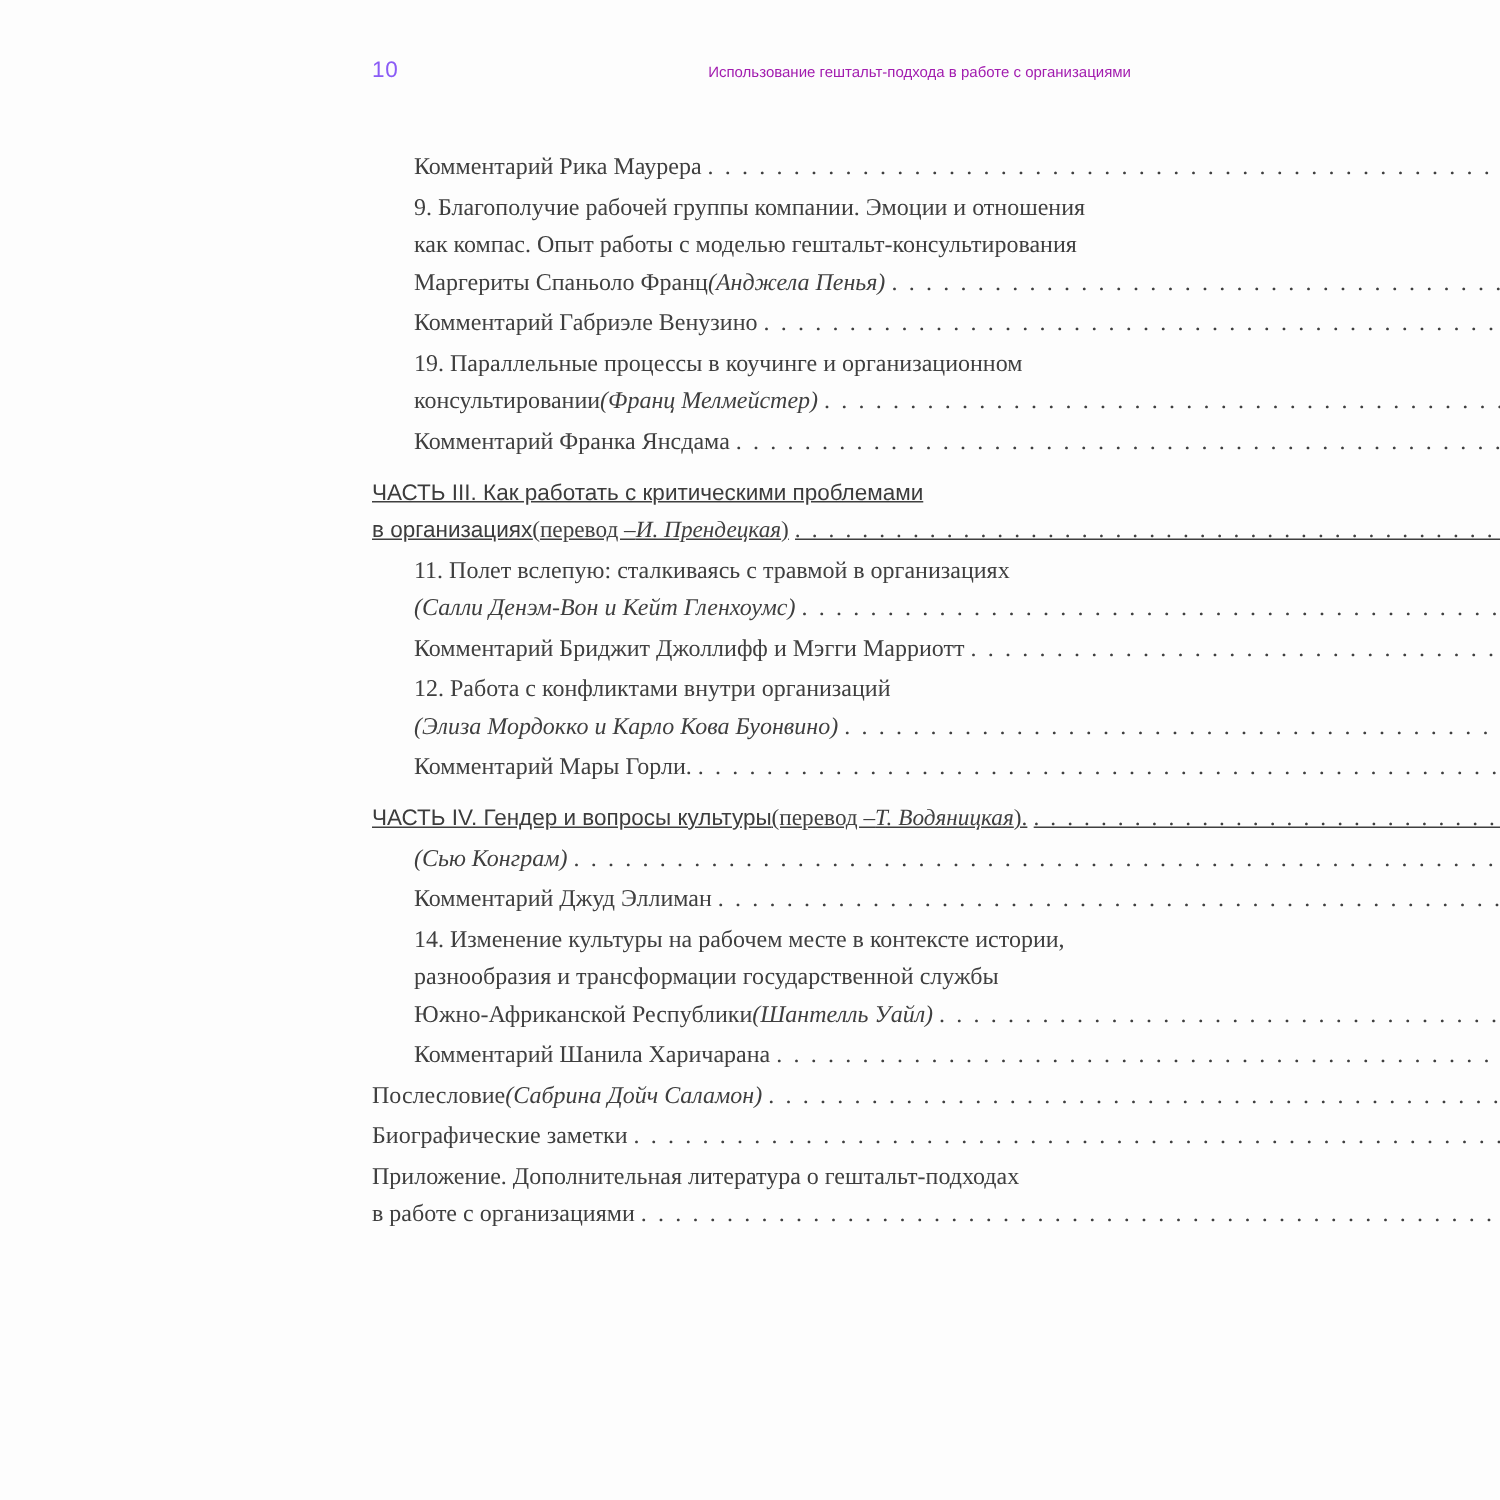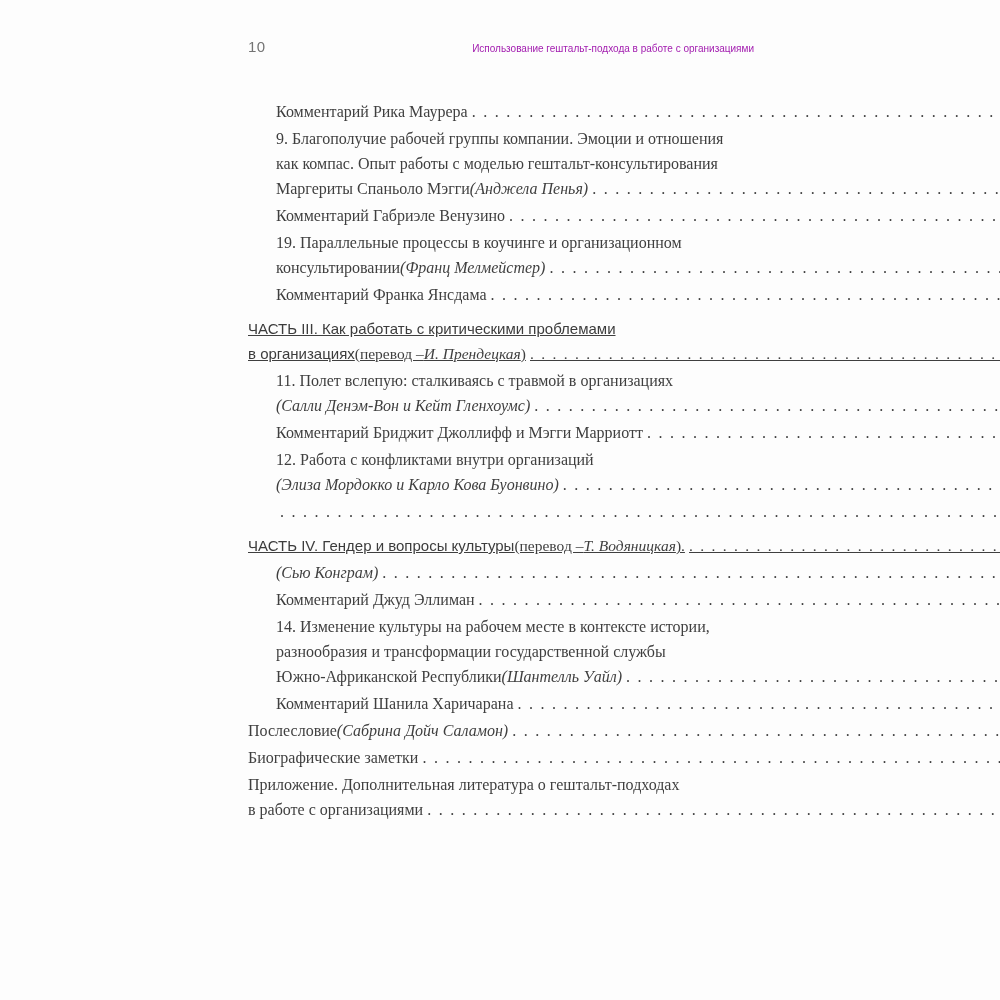--- a/index.html
+++ b/index.html
@@ -7,21 +7,21 @@
   .page{
     position:relative;width:1000px;height:1000px;box-sizing:border-box;
     background:#fdfdfd;color:#3f3f3f;
     font-family:"Liberation Serif",serif;overflow:hidden;
   }
   .hdr{
     display:flex;justify-content:space-between;align-items:baseline;
     padding:38px 246px 0 248px;
     font-family:"Liberation Sans",sans-serif;
   }
-  .hdr .pno{font-size:15px;color:#737373;letter-spacing:.5px;}
+  .hdr .pno{font-size:15px;color:#8b5cf6;letter-spacing:.5px;}
   .hdr .rtitle{font-size:10px;color:#a21caf;}
   .toc{padding:44px 245px 0 248px;}
   .entry{margin:0 0 2px;}
   .entry.indent{padding-left:28px;}
   .line{font-size:16px;line-height:25px;white-space:nowrap;}
   .line-last{display:flex;align-items:baseline;text-align:right;}
   .line-last > span{flex:0 0 auto;}
   .s-i{font-style:italic;}
   .s-h{font-family:"Liberation Sans",sans-serif;font-size:15px;color:#3c3c3c;}
   .part{margin-top:9px;text-decoration:underline;}
@@ -48,21 +48,21 @@
       <div class="entry comment indent">
         <div class="line line-last">
           <span class="s-r">Комментарий Рика Маурера</span>
           <span class="leader"></span>
         </div>
       </div>
       <div class="entry chapter indent">
         <div class="line"><span class="s-r">9. Благополучие рабочей группы компании. Эмоции и отношения</span></div>
         <div class="line"><span class="s-r">как компас. Опыт работы с моделью гештальт-консультирования</span></div>
         <div class="line line-last">
-          <span class="s-r">Маргериты Спаньоло Мэгги </span>
+          <span class="s-r">Маргериты Спаньоло Франц </span>
           <span class="s-i">(Анджела Пенья)</span>
           <span class="leader"></span>
         </div>
       </div>
       <div class="entry comment indent">
         <div class="line line-last">
           <span class="s-r">Комментарий Габриэле Венузино </span>
           <span class="leader"></span>
         </div>
       </div>
@@ -105,20 +105,21 @@
       </div>
       <div class="entry chapter indent">
         <div class="line"><span class="s-r">12. Работа с конфликтами внутри организаций</span></div>
         <div class="line line-last">
           <span class="s-i">(Элиза Мордокко и Карло Кова Буонвино)</span>
           <span class="leader"></span>
         </div>
       </div>
       <div class="entry comment indent">
         <div class="line line-last">
+          <span class="s-r">Комментарий Мары Горли.</span>
           <span class="leader"></span>
         </div>
       </div>
       <div class="entry part">
         <div class="line line-last">
           <span class="s-h">ЧАСТЬ IV. Гендер и вопросы культуры </span>
           <span class="s-r">(перевод – </span>
           <span class="s-i">Т. Водяницкая</span>
           <span class="s-r">).</span>
           <span class="leader"></span>

